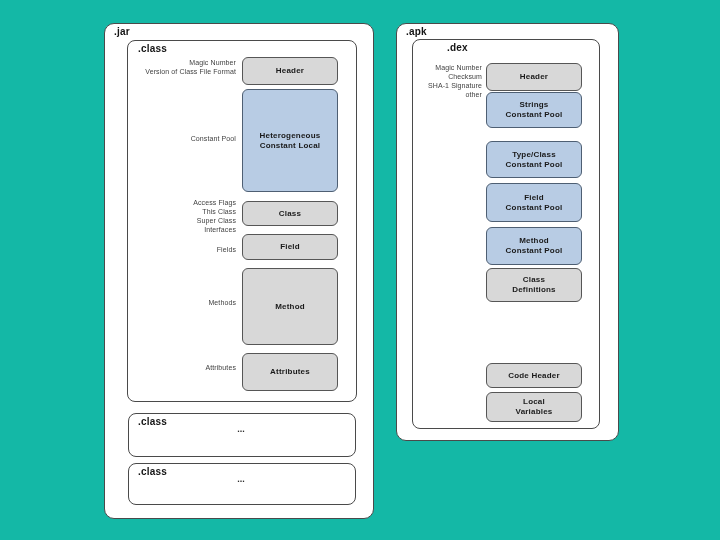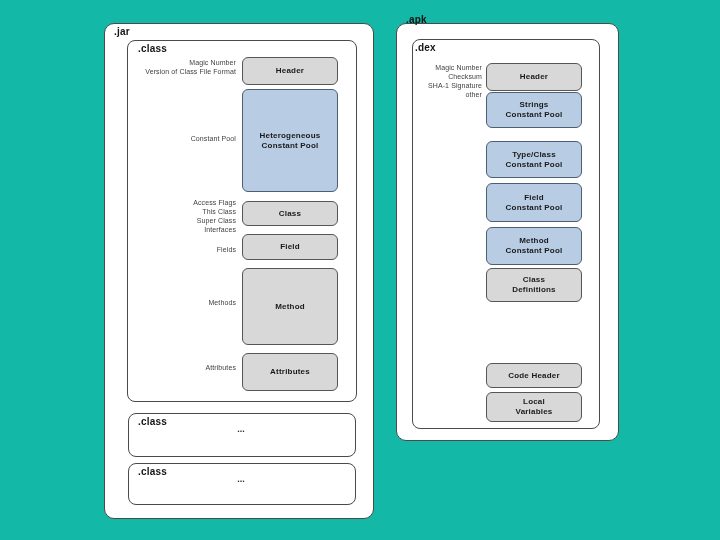--- a/index.html
+++ b/index.html
@@ -43,21 +43,21 @@
 
   <div class="inner" style="left:127px;top:40px;width:228px;height:360px;"></div>
   <div class="sec-title" style="left:138px;top:43px;">.class</div>
 
   <div class="side-label" style="left:120px;top:58px;width:116px;">Magic Number
 Version of Class File Format</div>
   <div class="box gray" style="left:242px;top:57px;width:94px;height:26px;">Header</div>
 
   <div class="side-label" style="left:130px;top:134px;width:106px;">Constant Pool</div>
   <div class="box blue" style="left:242px;top:89px;width:94px;height:101px;">Heterogeneous
-Constant Pool</div>
+Constant Local</div>
 
   <div class="side-label" style="left:130px;top:198px;width:106px;">Access Flags
 This Class
 Super Class
 Interfaces</div>
   <div class="box gray" style="left:242px;top:201px;width:94px;height:23px;">Class</div>
 
   <div class="side-label" style="left:130px;top:245px;width:106px;">Fields</div>
   <div class="box gray" style="left:242px;top:234px;width:94px;height:24px;">Field</div>
 
@@ -69,24 +69,24 @@
 
   <div class="inner" style="left:128px;top:413px;width:226px;height:42px;"></div>
   <div class="sec-title" style="left:138px;top:416px;">.class</div>
   <div class="ellipsis" style="left:128px;top:424px;width:226px;">...</div>
 
   <div class="inner" style="left:128px;top:463px;width:226px;height:40px;"></div>
   <div class="sec-title" style="left:138px;top:466px;">.class</div>
   <div class="ellipsis" style="left:128px;top:474px;width:226px;">...</div>
 
   <div class="outer" style="left:396px;top:23px;width:221px;height:416px;"></div>
-  <div class="sec-title" style="left:406px;top:14px;">.apk</div>
+  <div class="sec-title" style="left:406px;top:26px;">.apk</div>
 
   <div class="inner" style="left:412px;top:39px;width:186px;height:388px;"></div>
-  <div class="sec-title" style="left:415px;top:42px;">.dex</div>
+  <div class="sec-title" style="left:447px;top:42px;">.dex</div>
 
   <div class="side-label" style="left:399px;top:63px;width:83px;">Magic Number
 Checksum
 SHA-1 Signature
 other</div>
 
   <div class="box gray" style="left:486px;top:63px;width:94px;height:26px;">Header</div>
   <div class="box blue" style="left:486px;top:92px;width:94px;height:34px;">Strings
 Constant Pool</div>
   <div class="box blue" style="left:486px;top:141px;width:94px;height:35px;">Type/Class

